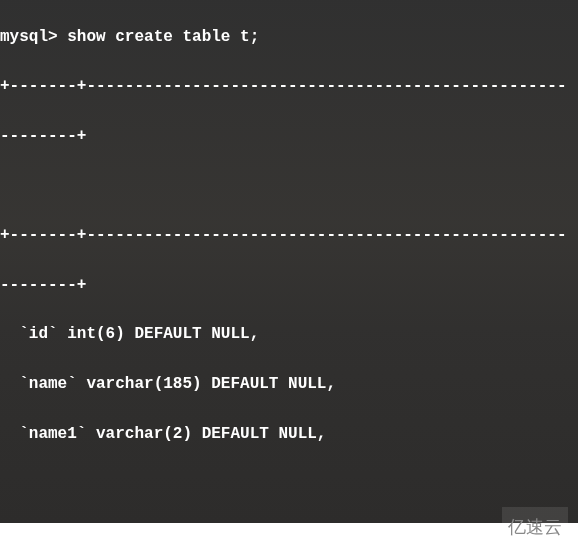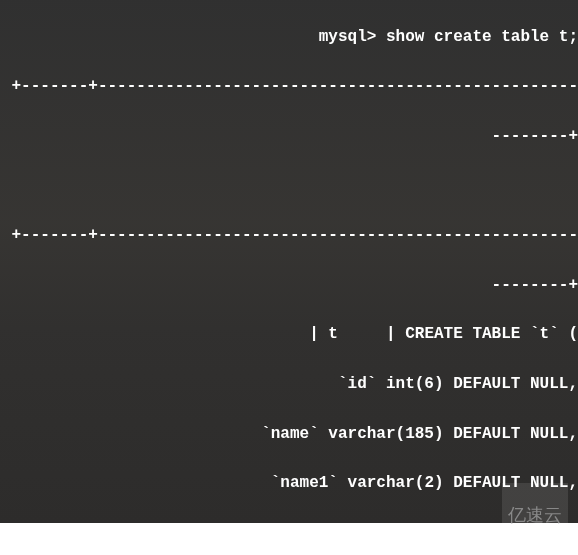--- a/index.html
+++ b/index.html
@@ -33,32 +33,31 @@
     .terminal {
       position: relative;
       z-index: 1;
       padding: 0;
       line-height: 1.55;
       white-space: pre;
       font-weight: bold;
     }
     .line {
       display: block;
-      text-align: right;
     }
     .watermark {
       position: absolute;
       bottom: 8px;
       right: 10px;
       z-index: 2;
       color: #888;
       font-family: SimSun, serif;
       font-size: 18px;
       background: rgba(255,255,255,0.1);
-      padding: 20px 6px;
+      padding: 8px 6px;
     }
     .bottom-strip {
       position: absolute;
       bottom: 0;
       left: 0;
       width: 100%;
       height: 32px;
       background: #ffffff;
       z-index: 1;
     }
@@ -68,21 +67,20 @@
 
 <div class="bg-overlay"></div>
 
 <div class="terminal">
 <span class="line">mysql&gt; show create table t;</span>
 <span class="line">+-------+--------------------------------------------------</span>
 <span class="line">--------+</span>
 <span class="line">                                                                </span>
 <span class="line">+-------+--------------------------------------------------</span>
 <span class="line">--------+</span>
-<span class="line">| t     | CREATE TABLE `t` (</span>
 <span class="line">  `id` int(6) DEFAULT NULL,</span>
 <span class="line">  `name` varchar(185) DEFAULT NULL,</span>
 <span class="line">  `name1` varchar(2) DEFAULT NULL,</span>
 
 
 
 
 
 
 

